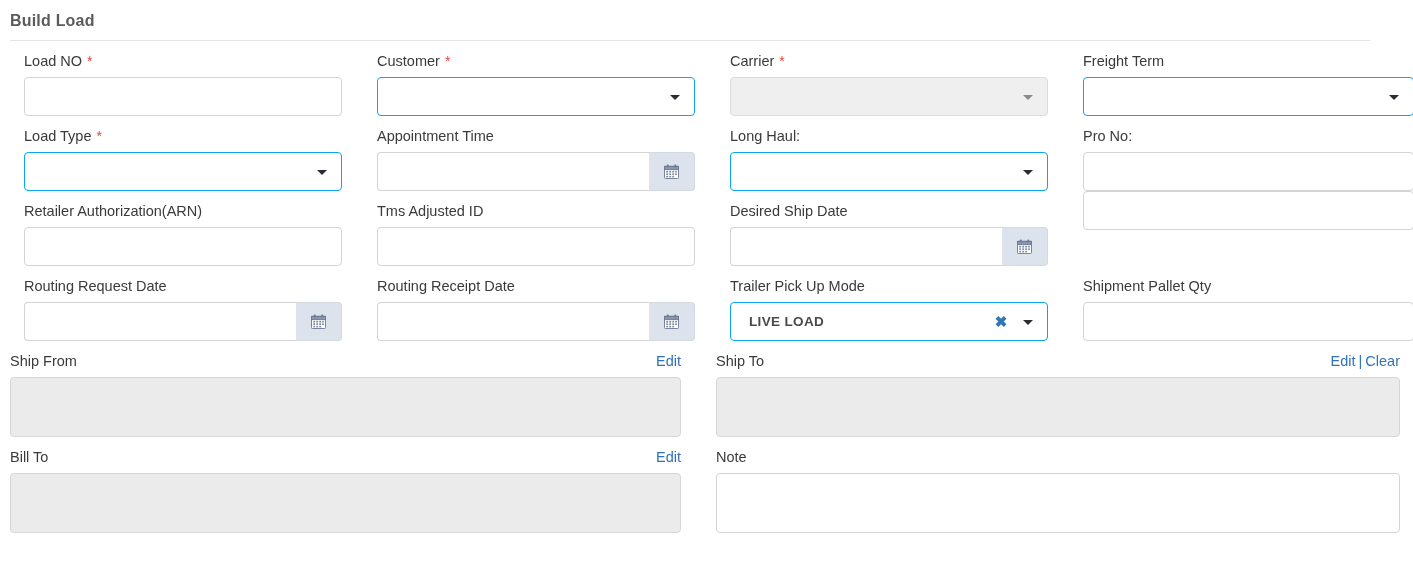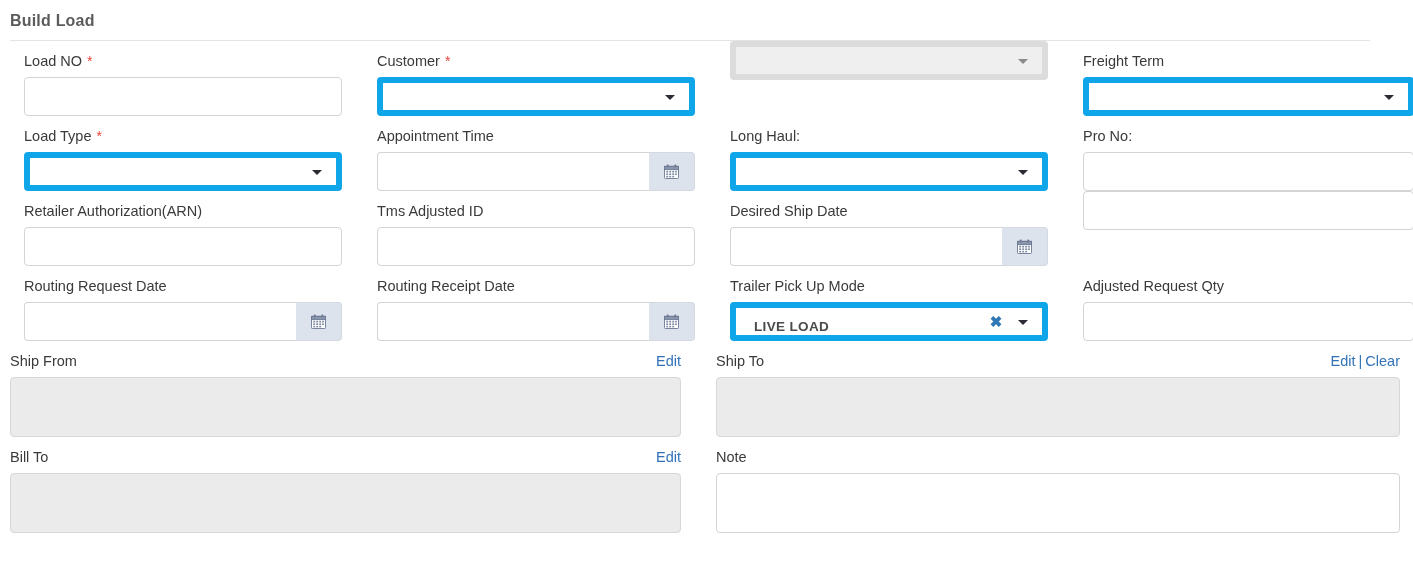--- a/index.html
+++ b/index.html
@@ -71,21 +71,21 @@
     font-size: 14px;
     color: #333;
     padding: 0 10px;
     outline: none;
   }
 
   
   .sel {
     position: relative;
     height: 39px;
-    border: 6px solid #0ea5e9;
+    border: 1px solid #0ea5e9;
     border-radius: 4px;
     background: #ffffff;
     cursor: pointer;
   }
   .sel.disabled {
     background: #efefef;
     border-color: #dcdcdc;
     cursor: default;
   }
   .sel .sel-value {
@@ -210,20 +210,21 @@
         <div class="f-label">Load NO <span class="req">*</span></div>
         <input class="ctl txt" type="text" value="" style="">
       </div>
       <div class="cell">
         <div class="f-label">Customer <span class="req">*</span></div>
         <div class="sel">
           <span class="caret"></span>
         </div>
       </div>
       <div class="cell">
+        <div class="f-label">Carrier <span class="req">*</span></div>
         <div class="sel disabled">
           <span class="caret"></span>
         </div>
       </div>
       <div class="cell c4">
         <div class="f-label">Freight Term</div>
         <div class="sel">
           <span class="caret"></span>
         </div>
       </div>
@@ -364,21 +365,21 @@
       </div>
       <div class="cell">
         <div class="f-label">Trailer Pick Up Mode</div>
         <div class="sel">
           <span class="sel-value">LIVE LOAD</span>
           <span class="clear-x">✖</span>
           <span class="caret"></span>
         </div>
       </div>
       <div class="cell c4">
-        <div class="f-label">Adjusted Request Qty</div>
+        <div class="f-label">Shipment Pallet Qty</div>
         <input class="ctl txt" type="text" value="" style="">
       </div>
     </div>
 
   <div class="wide-grid">
     <div class="wide-cell">
       <div class="wide-head">
         <div class="f-label">Ship From</div>
         <div class="links">
           <a>Edit</a>

